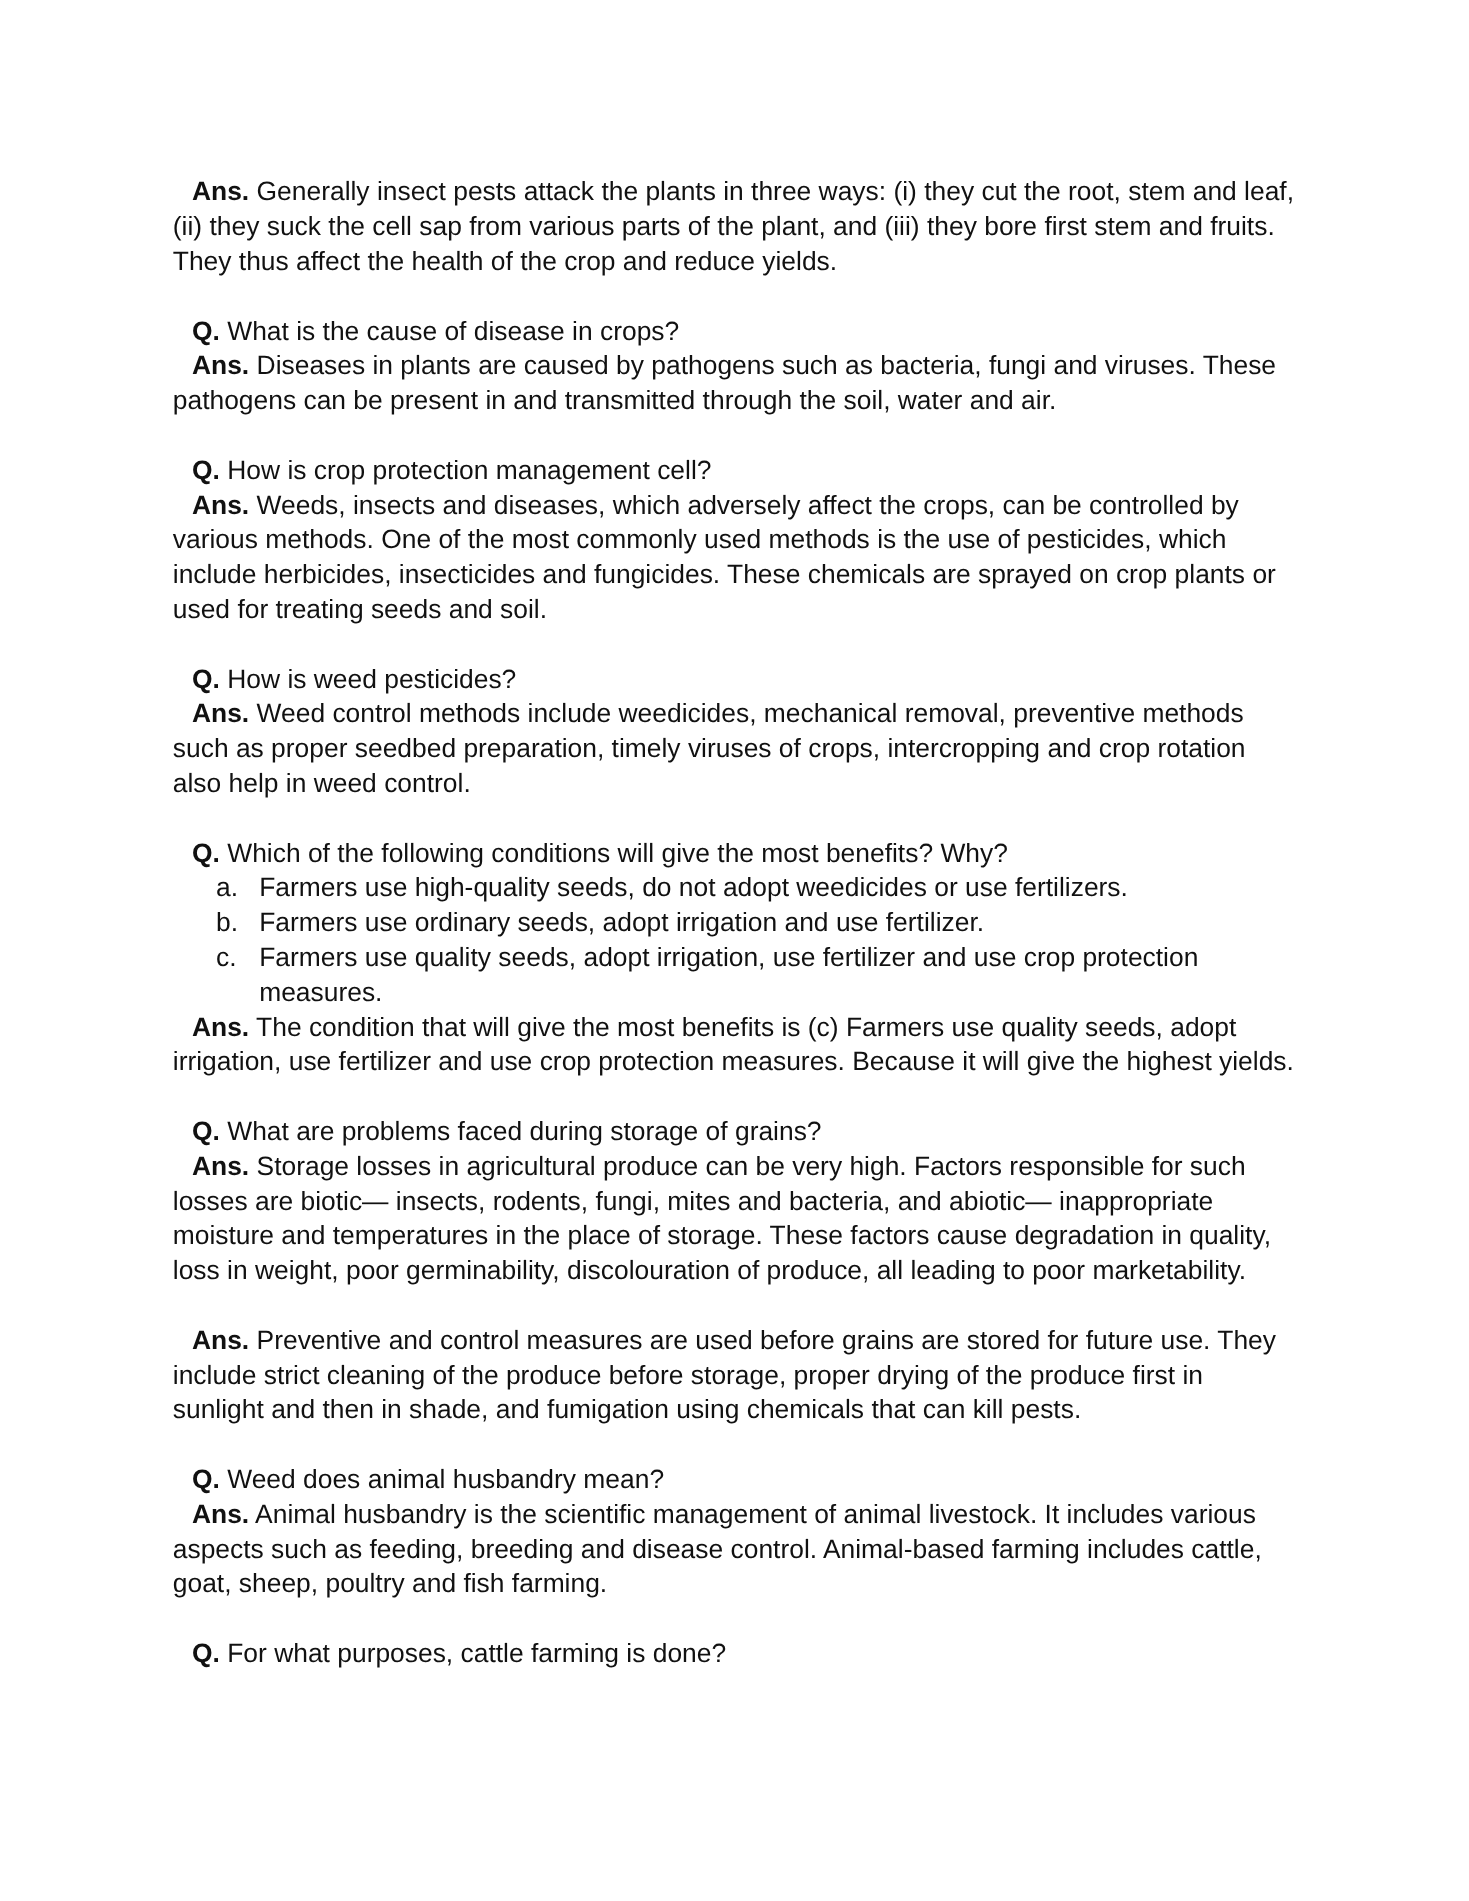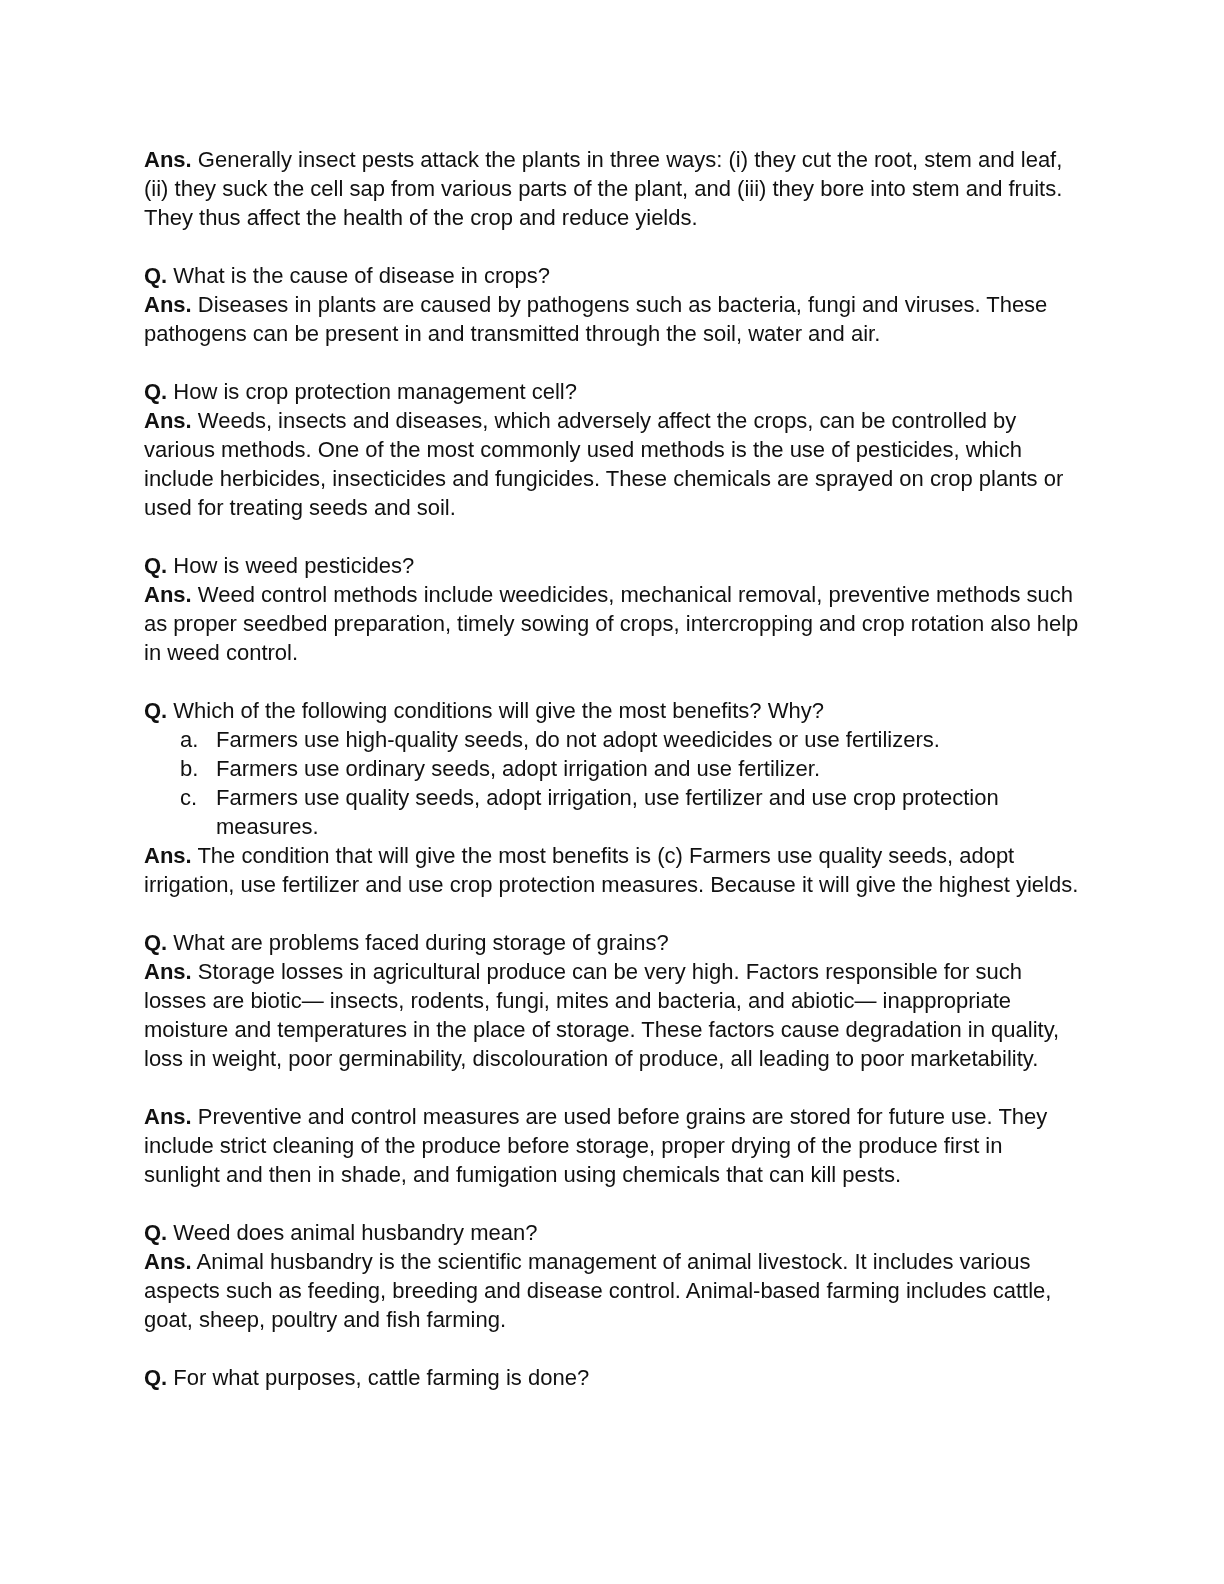--- a/index.html
+++ b/index.html
@@ -27,54 +27,55 @@
     width: 936px;
   }
   .qa-group {
     margin: 0 0 29px 0;
   }
   .qa-group p {
     margin: 0;
   }
   .prefix {
     font-weight: bold;
+    margin-left: 16px;
   }
   .option {
     position: relative;
     padding-left: 72px;
   }
   .option .marker {
     position: absolute;
     left: 36px;
     top: 0;
   }
 </style>
 </head>
 <body>
 
 <div class="doc-page">
   <div class="doc-content">
 
     <div class="qa-group">
-      <p><span class="prefix">Ans.</span> <span>Generally insect pests attack the plants in three ways: (i) they cut the root, stem and leaf, (ii) they suck the cell sap from various parts of the plant, and (iii) they bore into stem and fruits. They thus affect the health of the crop and reduce yields.</span></p>
+      <p><span class="prefix">Ans.</span> <span>Generally insect pests attack the plants in three ways: (i) they cut the root, stem and leaf, (ii) they suck the cell sap from various parts of the plant, and (iii) they bore first stem and fruits. They thus affect the health of the crop and reduce yields.</span></p>
     </div>
 
     <div class="qa-group">
       <p><span class="prefix">Q.</span> <span>What is the cause of disease in crops?</span></p>
       <p><span class="prefix">Ans.</span> <span>Diseases in plants are caused by pathogens such as bacteria, fungi and viruses. These pathogens can be present in and transmitted through the soil, water and air.</span></p>
     </div>
 
     <div class="qa-group">
       <p><span class="prefix">Q.</span> <span>How is crop protection management cell?</span></p>
       <p><span class="prefix">Ans.</span> <span>Weeds, insects and diseases, which adversely affect the crops, can be controlled by various methods. One of the most commonly used methods is the use of pesticides, which include herbicides, insecticides and fungicides. These chemicals are sprayed on crop plants or used for treating seeds and soil.</span></p>
     </div>
 
     <div class="qa-group">
       <p><span class="prefix">Q.</span> <span>How is weed pesticides?</span></p>
-      <p><span class="prefix">Ans.</span> <span>Weed control methods include weedicides, mechanical removal, preventive methods such as proper seedbed preparation, timely sowing of crops, intercropping and crop rotation also help in weed control.</span></p>
+      <p><span class="prefix">Ans.</span> <span>Weed control methods include weedicides, mechanical removal, preventive methods such as proper seedbed preparation, timely viruses of crops, intercropping and crop rotation also help in weed control.</span></p>
     </div>
 
     <div class="qa-group">
       <p><span class="prefix">Q.</span> <span>Which of the following conditions will give the most benefits? Why?</span></p>
       <div class="option"><span class="marker">a.</span><span>Farmers use high-quality seeds, do not adopt weedicides or use fertilizers.</span></div>
       <div class="option"><span class="marker">b.</span><span>Farmers use ordinary seeds, adopt irrigation and use fertilizer.</span></div>
       <div class="option"><span class="marker">c.</span><span>Farmers use quality seeds, adopt irrigation, use fertilizer and use crop protection measures.</span></div>
       <p><span class="prefix">Ans.</span> <span>The condition that will give the most benefits is (c) Farmers use quality seeds, adopt irrigation, use fertilizer and use crop protection measures. Because it will give the highest yields.</span></p>
     </div>
 

